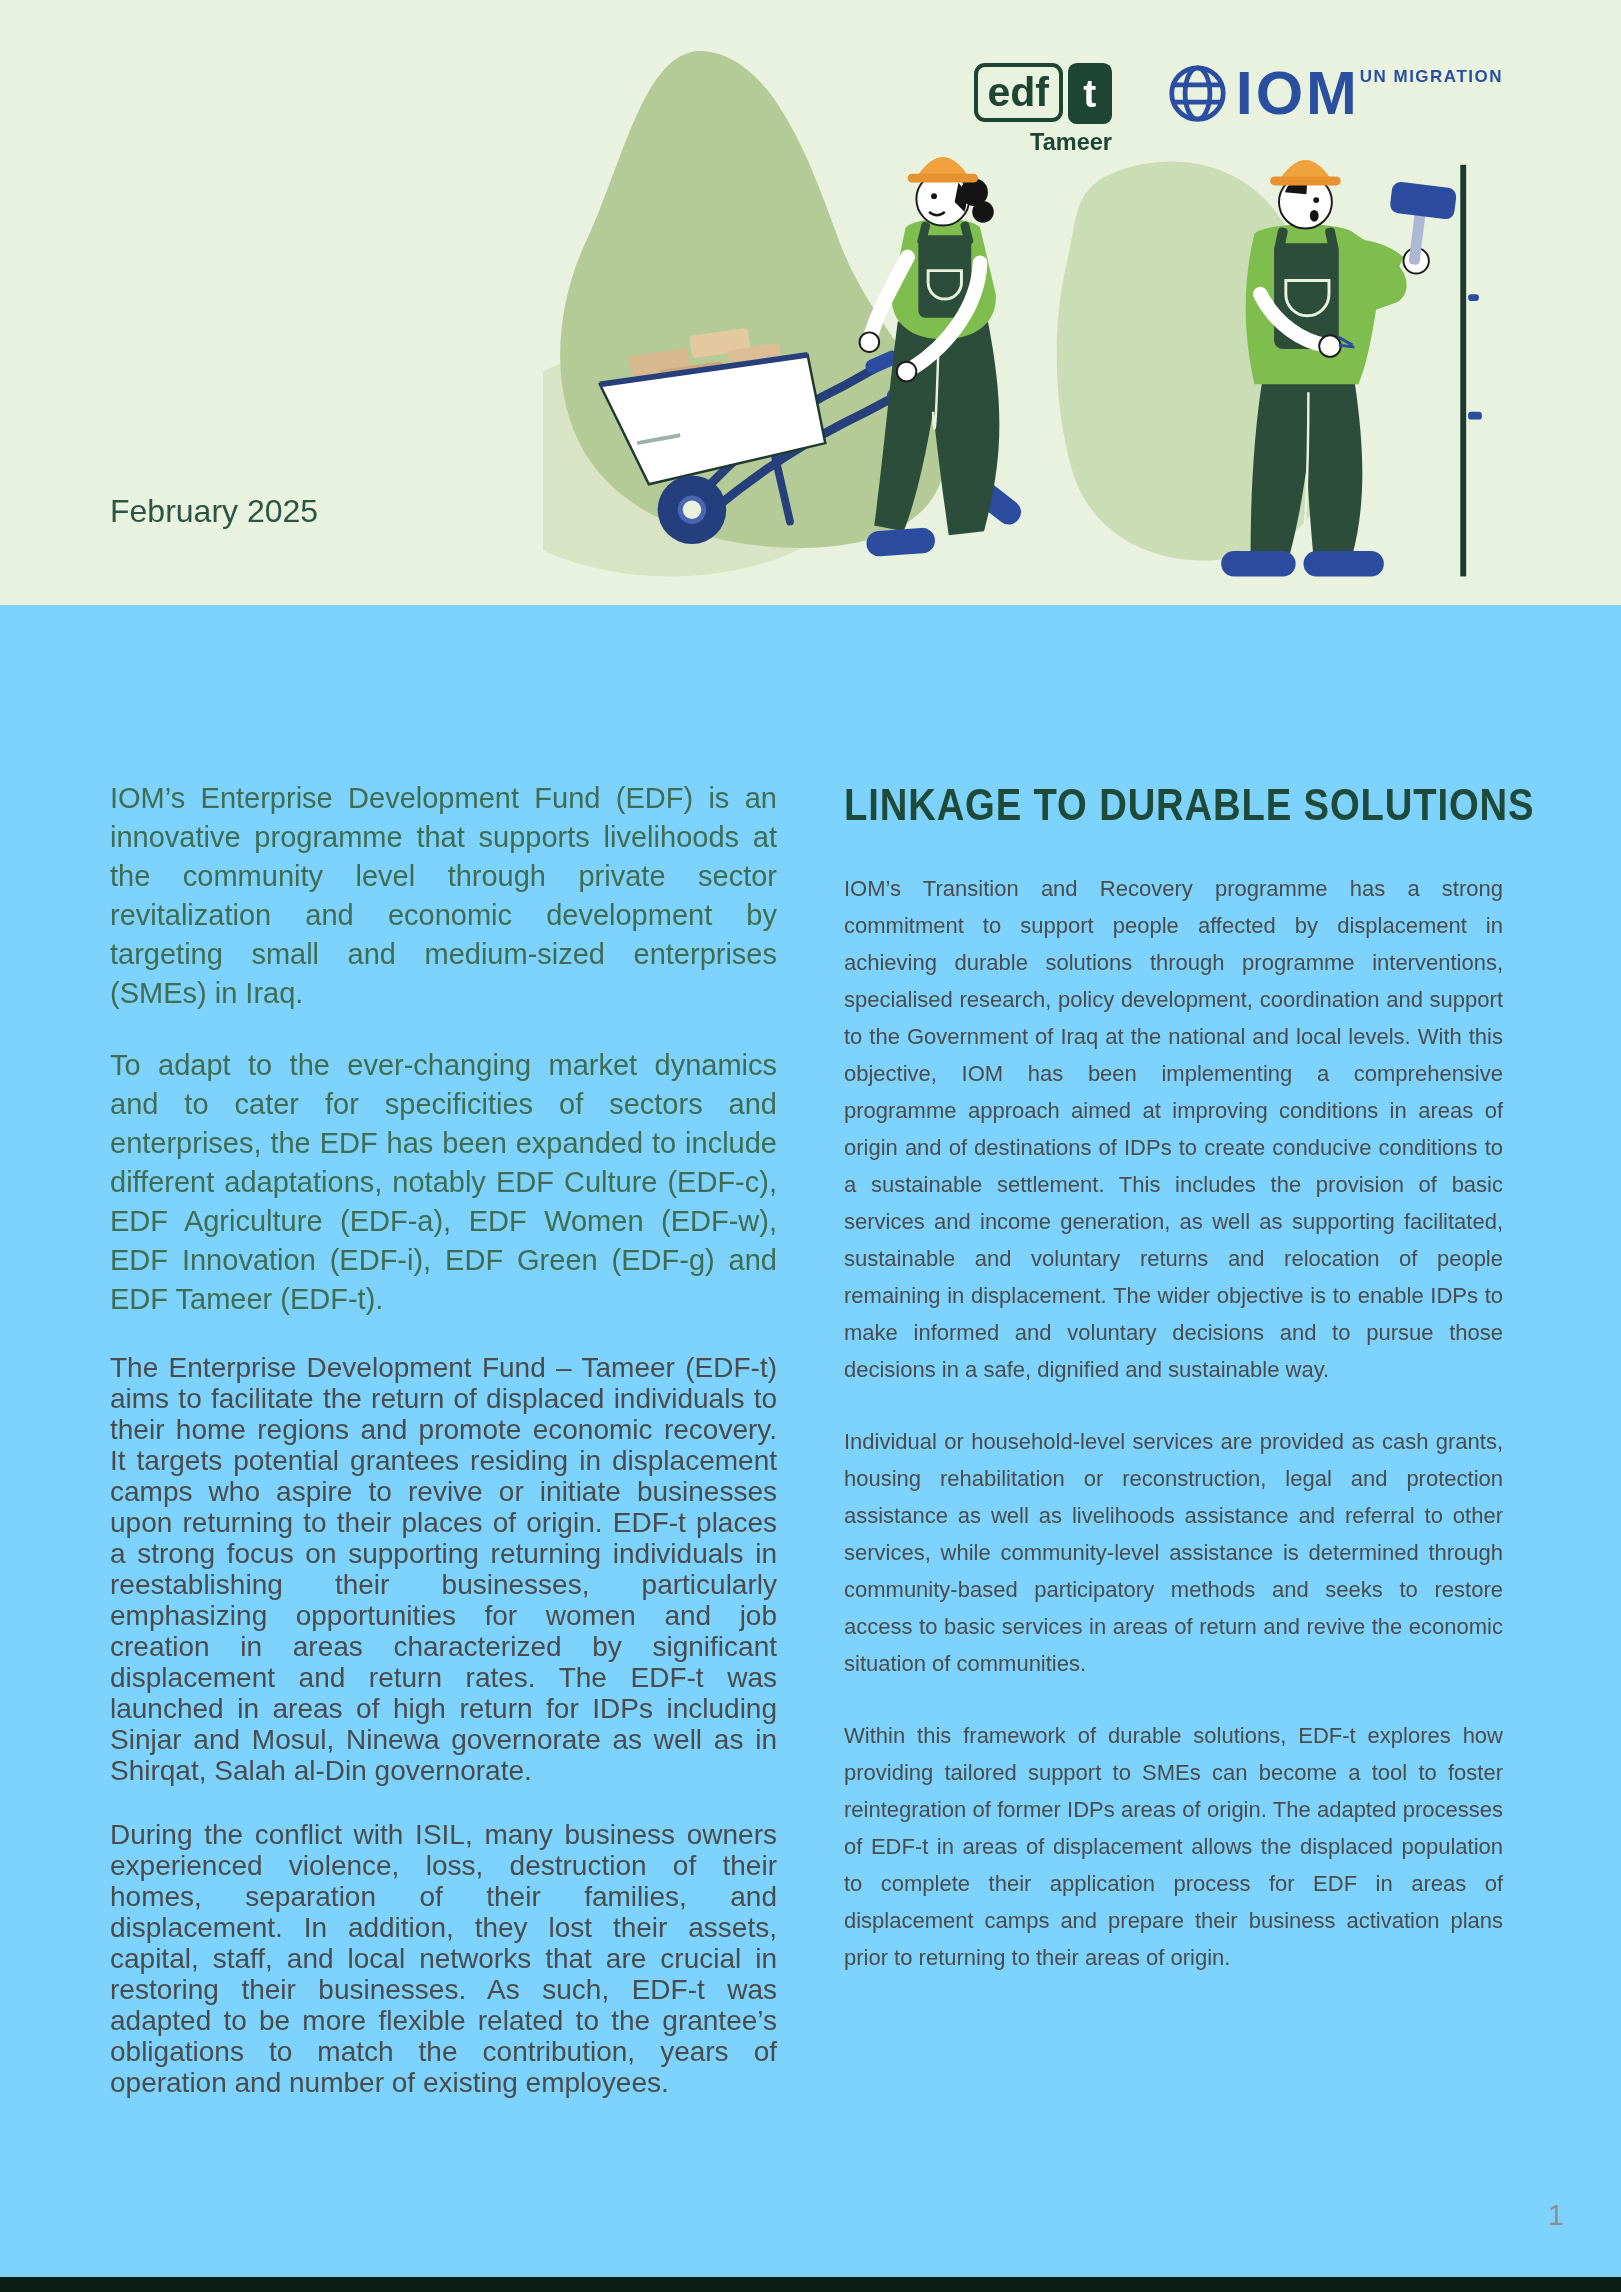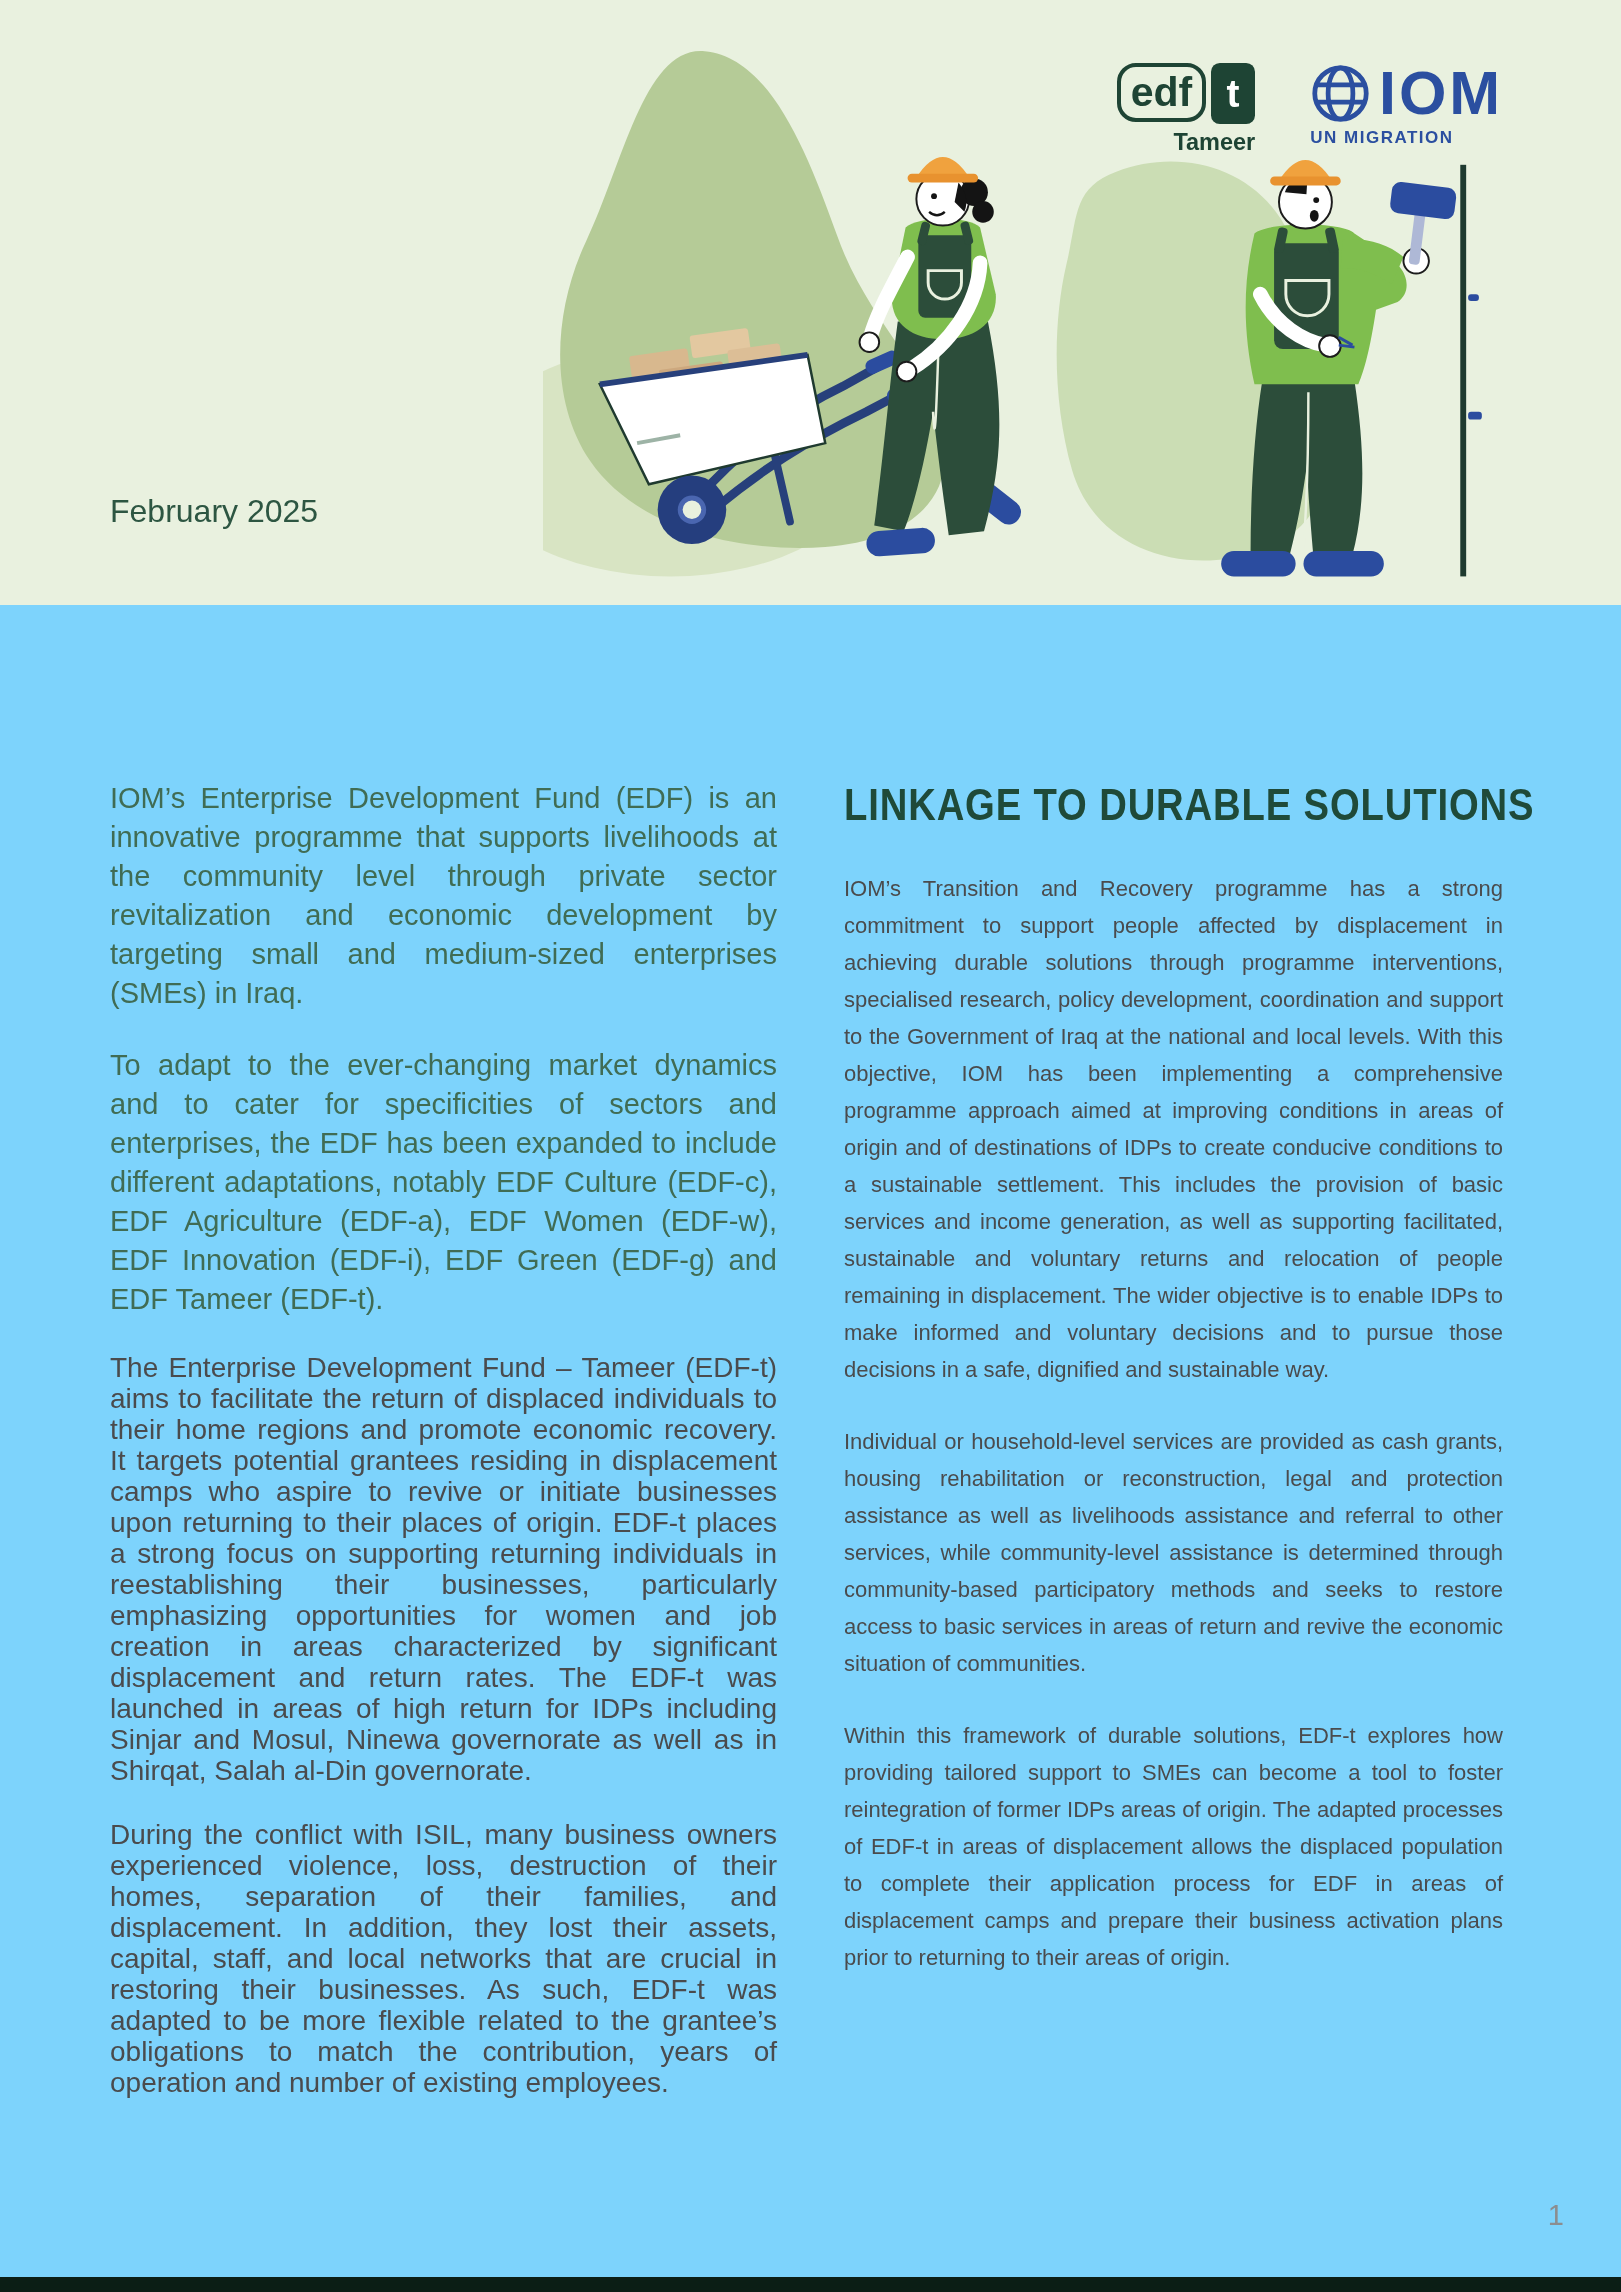--- a/index.html
+++ b/index.html
@@ -12,26 +12,26 @@
   .header{position:absolute;top:0;left:0;right:0;height:605px;background:#E9F1DF;}
   .illus{position:absolute;top:0;right:0;width:1078px;height:605px;display:block;}
   .header-text{position:absolute;left:110px;top:235px;z-index:3;}
   .eyebrow{font-size:33px;font-weight:bold;letter-spacing:1.5px;color:#26462F;}
   .doc-title{font-size:67px;font-weight:bold;letter-spacing:2.9px;color:#26462F;margin-top:15.7px;}
   .doc-date{position:absolute;left:110px;top:493px;font-size:32px;color:#2D5642;z-index:3;}
   
   .logos{position:absolute;top:63px;right:118px;display:flex;gap:55px;align-items:flex-start;z-index:4;}
   .edf-logo{display:flex;flex-direction:column;align-items:flex-end;}
   .edf-boxes{display:flex;gap:4.9px;align-items:stretch;}
-  .edf-box{border:4.9px solid #1E4434;border-radius:19px;padding:0 9.8px;height:51px;
+  .edf-box{border:4.9px solid #1E4434;border-radius:11px;padding:0 9.8px;height:51px;
            display:flex;align-items:center;font-size:41px;font-weight:bold;color:#1E4434;}
   .edf-tbox{background:#1E4434;border-radius:8.8px;padding:0 15.7px;height:61px;
            display:flex;align-items:center;font-size:39px;font-weight:bold;color:#ffffff;}
   .edf-caption{font-size:23.5px;font-weight:bold;color:#1E4434;margin-top:4.9px;}
-  .iom-logo{display:flex;flex-direction:column;}
+  .iom-logo{display:flex;text-align:right;}
   .iom-row{display:flex;align-items:center;gap:7.8px;}
   .iom-name{font-size:61px;font-weight:bold;color:#2B4FA0;letter-spacing:2.9px;line-height:1;}
   .iom-tagline{font-size:17px;font-weight:bold;color:#2B4FA0;letter-spacing:1.5px;margin-top:3.9px;}
   
   .content{position:absolute;top:605px;left:0;right:0;bottom:15.7px;background:#7dd3fc;}
   .columns{display:flex;gap:67px;padding:174px 118px 0 110px;}
   .col-left{width:667px;flex:none;}
   .col-right{flex:1;min-width:0;}
   .col-left p,.col-right p{margin:0 0 33px 0;text-align:justify;}
   .para-green{font-size:29px;line-height:39px;color:#406C54;}

